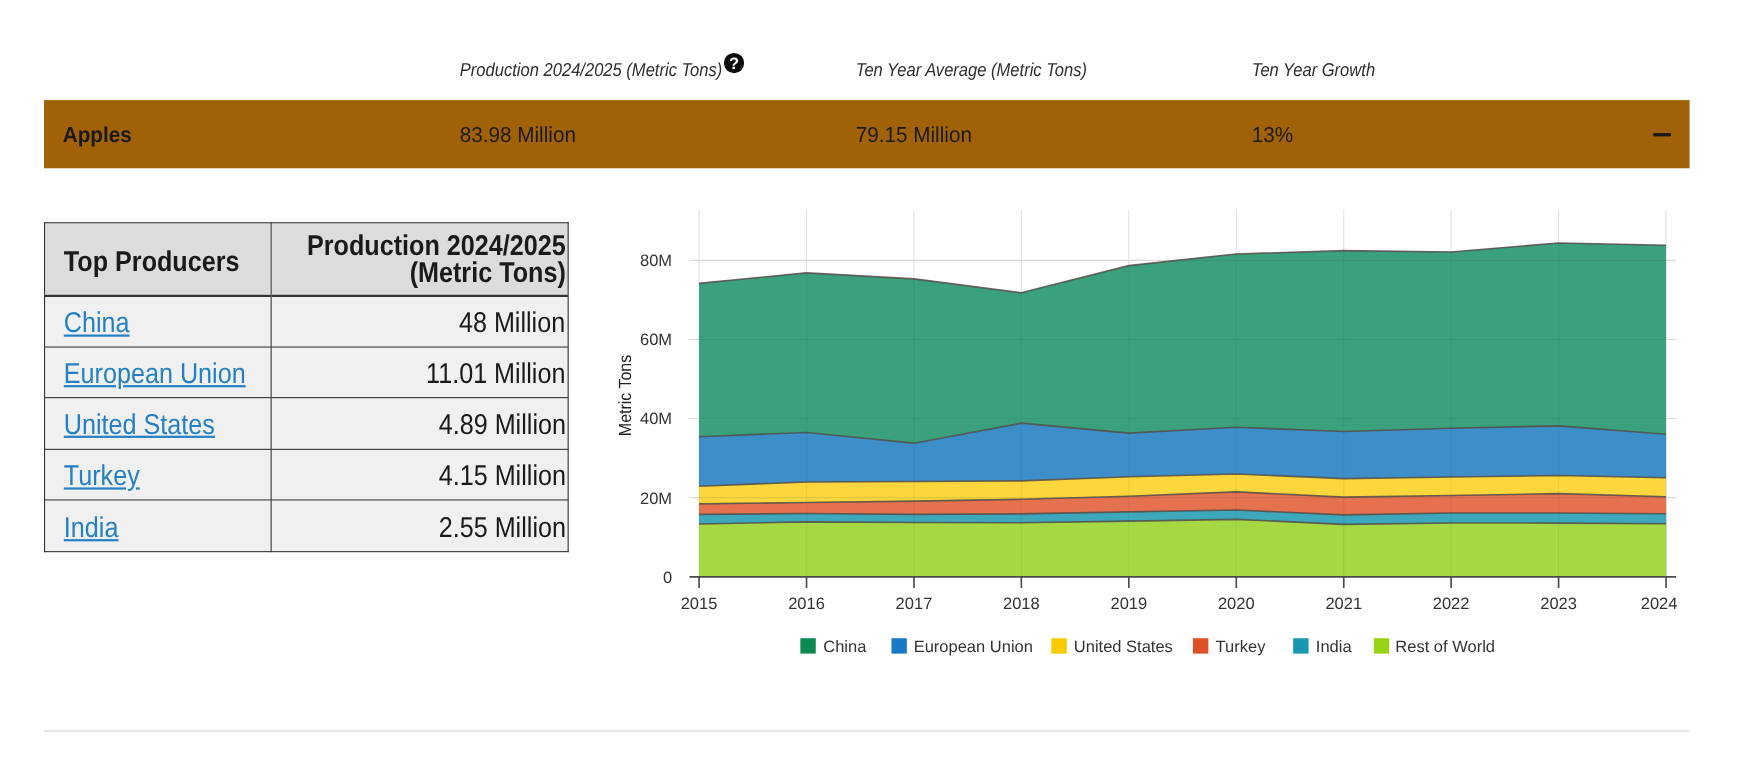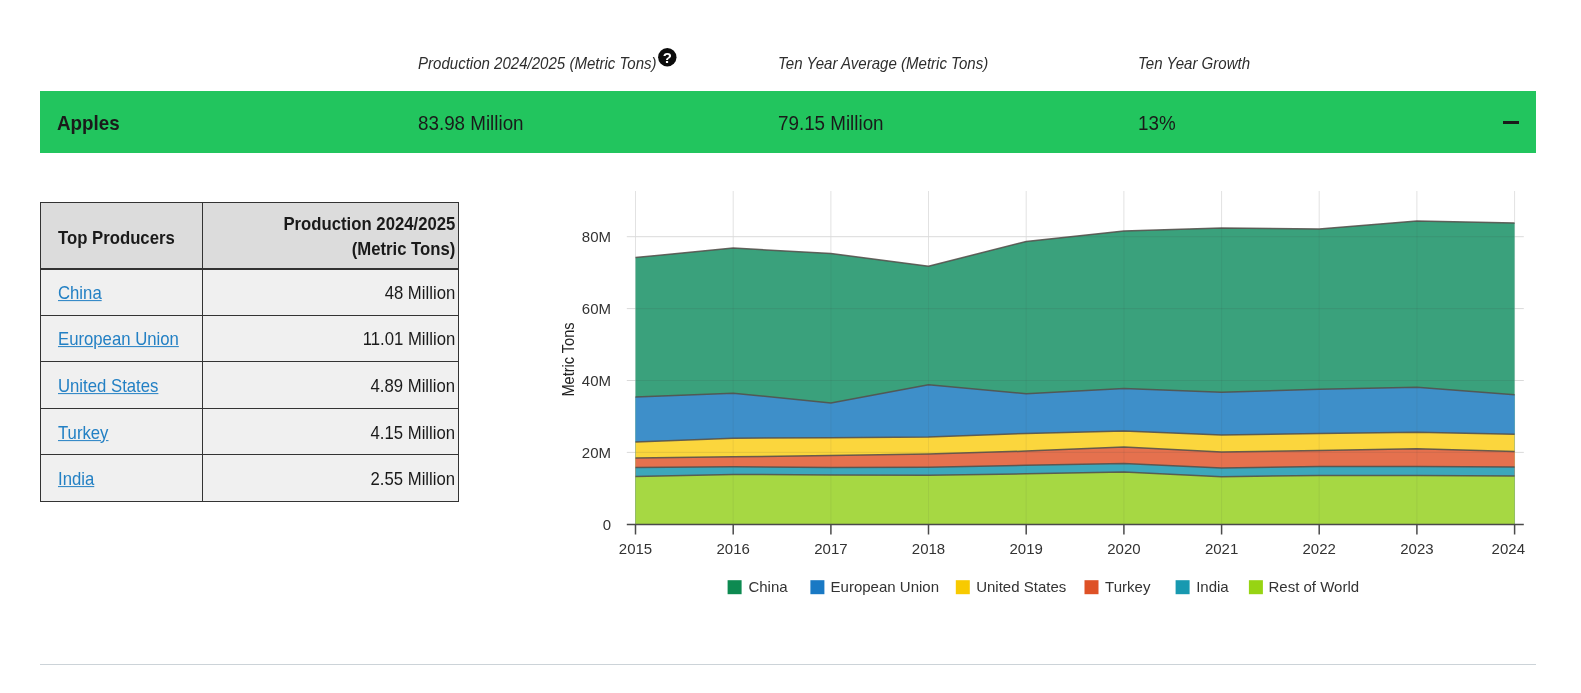--- a/index.html
+++ b/index.html
@@ -1,25 +1,25 @@
 <!DOCTYPE html>
 <html><head>
 <meta charset="utf-8">
 <style>
   html,body{margin:0;padding:0;background:#fff;}
   body{width:1581px;height:693px;position:relative;overflow:hidden;
        font-family:"Liberation Sans", sans-serif;}
   .abs{position:absolute;}
   .hlabel{font-style:italic;font-size:17px;color:#2e2e2e;white-space:nowrap;transform:scaleX(0.885);transform-origin:0 50%;}
-  .rowbar{left:40px;top:91px;width:1496px;height:61.5px;background:#22c55e;}
+  .rowbar{left:40px;top:91px;width:1496px;height:61.5px;background:#a16207;}
   .rowbar span{position:absolute;top:2.4px;line-height:61px;font-size:19.7px;color:#1a1a1a;white-space:nowrap;
                transform:scaleX(0.955);transform-origin:0 50%;}
   .divline{left:40px;top:664px;width:1496px;height:1px;background:#ccd3d8;}
   table.tp{position:absolute;left:40px;top:202px;border-collapse:collapse;table-layout:fixed;
-           font-size:19px;color:#1a1a1a;}
+           font-size:26px;color:#1a1a1a;}
   table.tp th, table.tp td{border:1px solid #333;overflow:hidden;}
   table.tp th{background:#dcdcdc;font-weight:bold;border-bottom-width:2px;}
   table.tp td{background:#f0f0f0;}
   th.c1,td.c1{width:162px;text-align:left;padding:0 0 0 17px;box-sizing:border-box;}
   th.c2,td.c2{width:255.6px;text-align:right;padding:0 2px 0 0;box-sizing:border-box;}
   th{height:66px;line-height:25.3px;padding-top:3px;}
   td{height:46.6px;}
   .sqz{display:inline-block;transform:scaleX(0.88);white-space:nowrap;}
   td .sqz{transform:translateY(1.1px) scaleX(0.88);}
   th.c1 .sqz{transform:translateY(2px) scaleX(0.88);}

